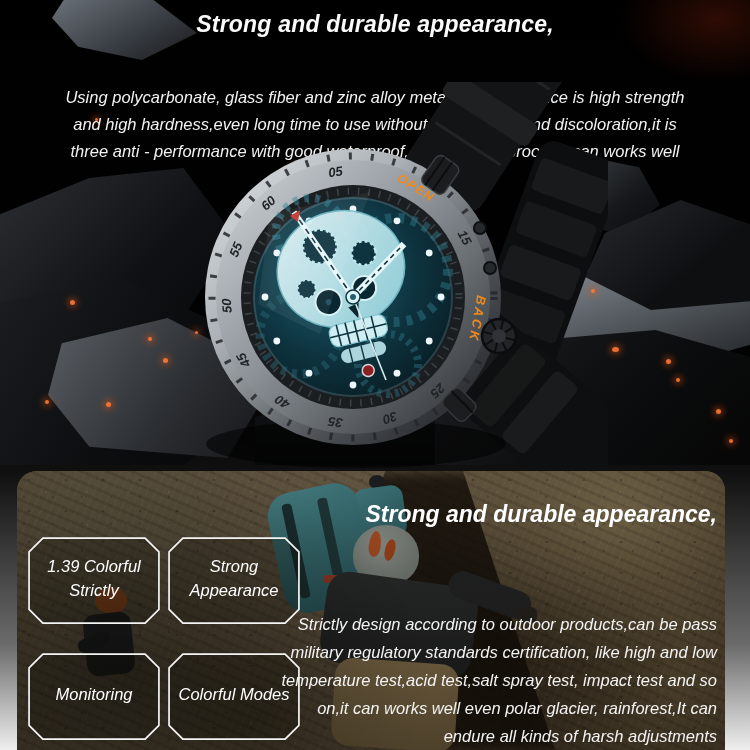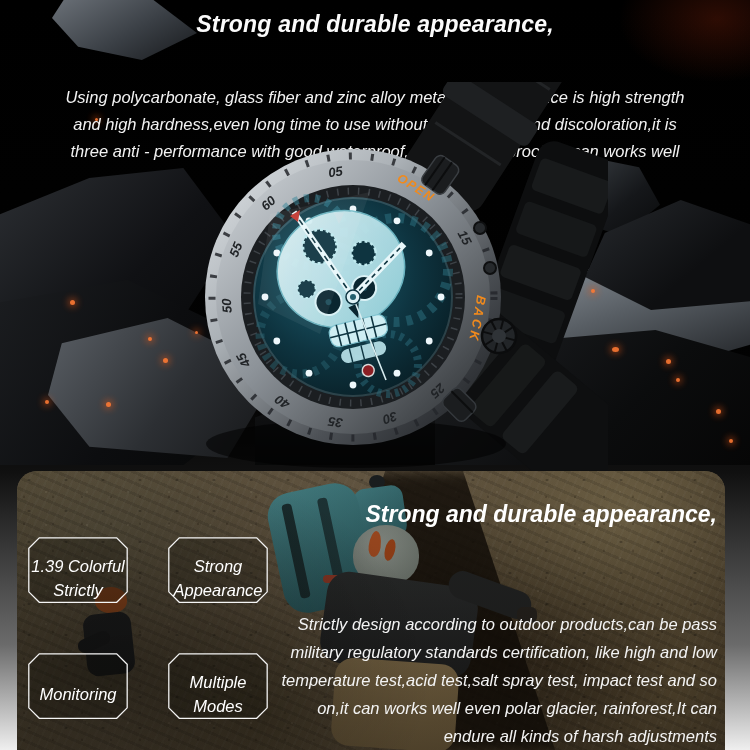--- a/index.html
+++ b/index.html
@@ -72,21 +72,21 @@
   .crevice { position:absolute; left:0; top:0; width:708px; height:279px;
     background:rgba(16,11,6,.8); filter:blur(7px);
     clip-path:polygon(52% 0,63% 0,76% 100%,57% 100%,47% 38%); }
   .climber { position:absolute; }
   .cl-part { position:absolute; }
   .card-overlay { position:absolute; inset:0;
     background:
       radial-gradient(420px 300px at 16% 72%, rgba(0,0,0,.38), rgba(0,0,0,0) 72%),
       linear-gradient(180deg, rgba(12,9,5,.30), rgba(12,9,5,.52)); }
   
-  .feat-box { position:absolute; width:100px; height:82px; }
+  .feat-box { position:absolute; width:132px; height:82px; }
   .feat-box svg { position:absolute; inset:0; }
   .feat-label { position:absolute; inset:0; display:flex; flex-direction:column;
     align-items:center; justify-content:center; color:#fff; font-size:16.5px;
     line-height:24px; font-weight:500; text-align:center; }
   
   .quality-heading { position:absolute; right:8px; top:25px; width:470px; text-align:right;
     color:#fff; font-weight:700; font-size:23px; line-height:36px; }
   .quality-para { position:absolute; right:8px; top:139px; width:452px; text-align:right;
     color:#f3f3f3; font-size:16.5px; line-height:28px; }
 </style>
@@ -347,21 +347,21 @@
         </svg>
       <div class="feat-label">
         <span>Monitoring</span>
       </div>
     </div>
     <div class="feat-box" style="left:151px;top:182px">
       <svg viewBox="0 0 124 82">
           <polygon points="14,1 110,1 123,14 123,68 110,81 14,81 1,68 1,14" fill="rgba(10,8,5,.22)" stroke="#f5f5f5" stroke-width="1.6"></polygon>
         </svg>
       <div class="feat-label">
-        <span>Multiple Modes</span>
+        <span>Colorful Modes</span>
       </div>
     </div>
 
     <div class="quality-heading">
       <div>Strong and durable appearance,</div>
     </div>
     <div class="quality-para">Strictly design according to outdoor products,can be pass military regulatory standards certification, like high and  low temperature test,acid test,salt spray test, impact test and so on,it can works well even polar glacier, rainforest,It can endure all kinds of harsh adjustments</div>
   </div>
 
 </div>

